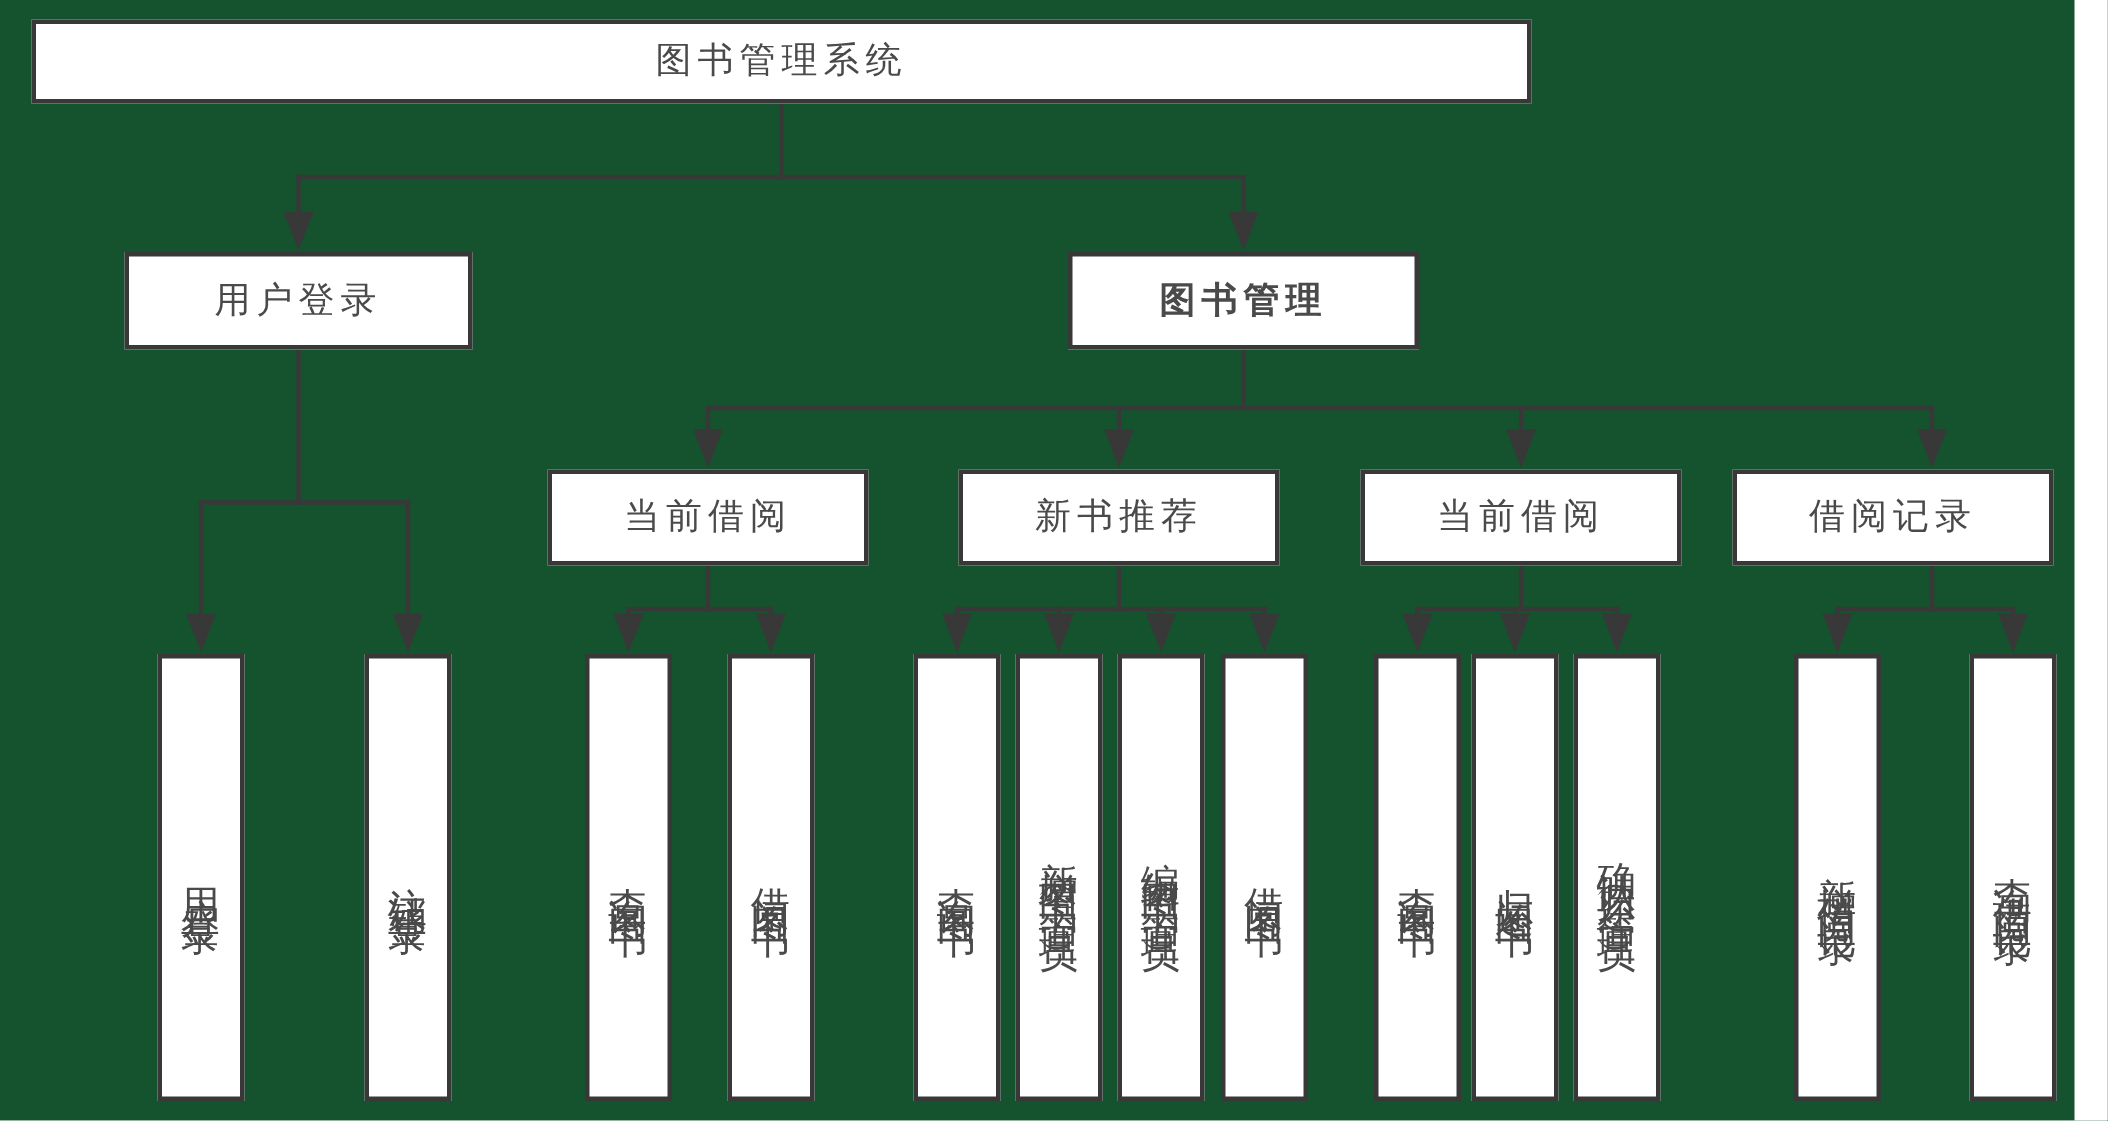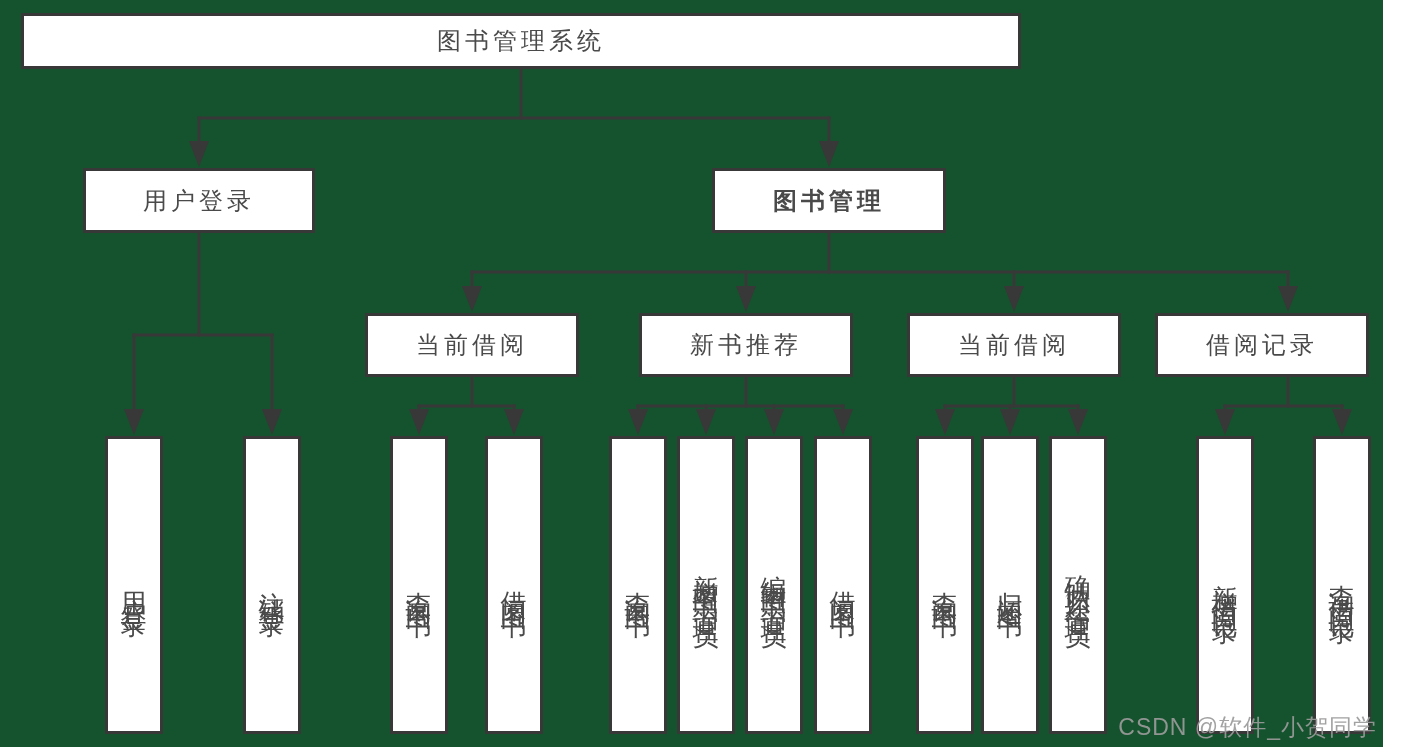--- a/index.html
+++ b/index.html
@@ -214,15 +214,14 @@
   <div class="node leaf lf-11">
     <span class="lbl">确认归还（管理员）</span>
   </div>
   <div class="node leaf lf-12">
     <span class="lbl">新增借阅记录</span>
   </div>
   <div class="node leaf lf-13">
     <span class="lbl">查询借阅记录</span>
   </div>
 
-  <div id="watermark">CSDN @软件_小贺同学</div>
 
 </div>
 
 </body></html>

